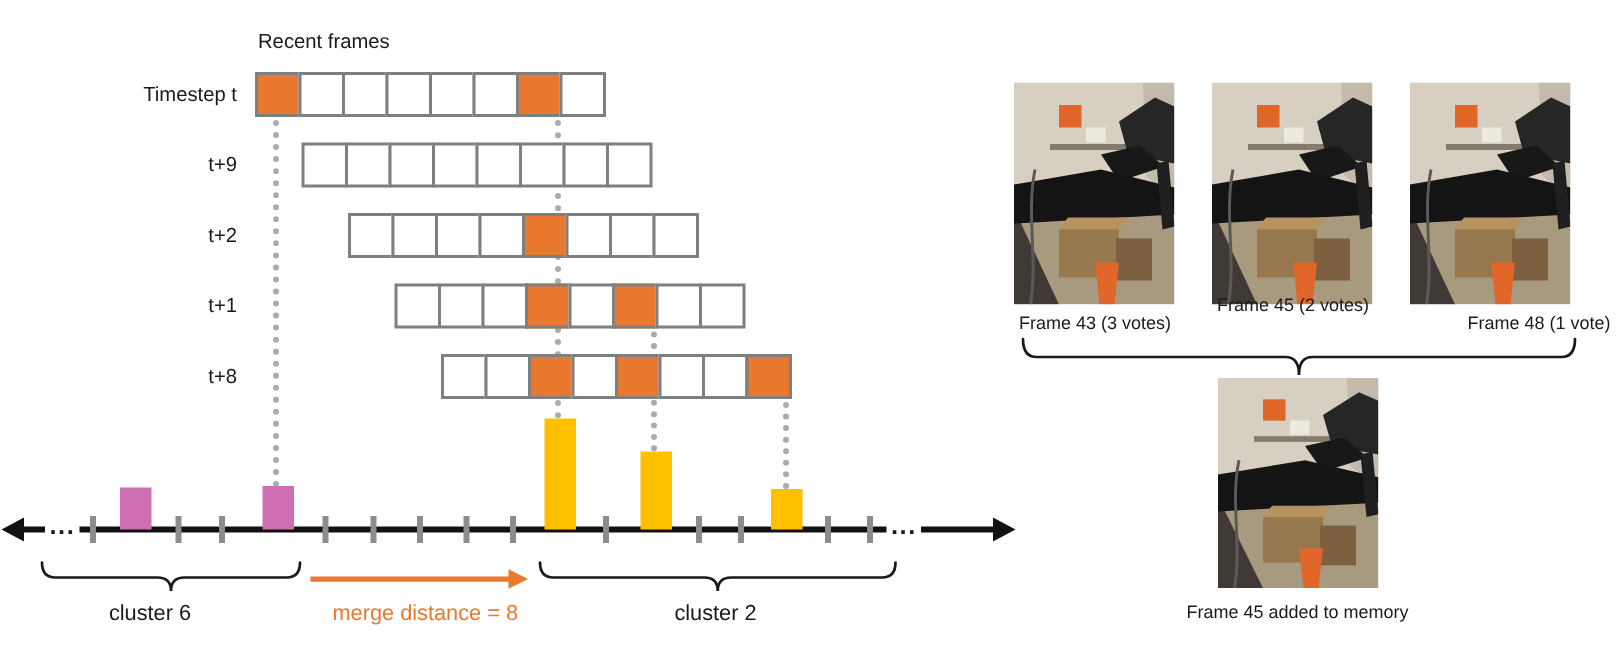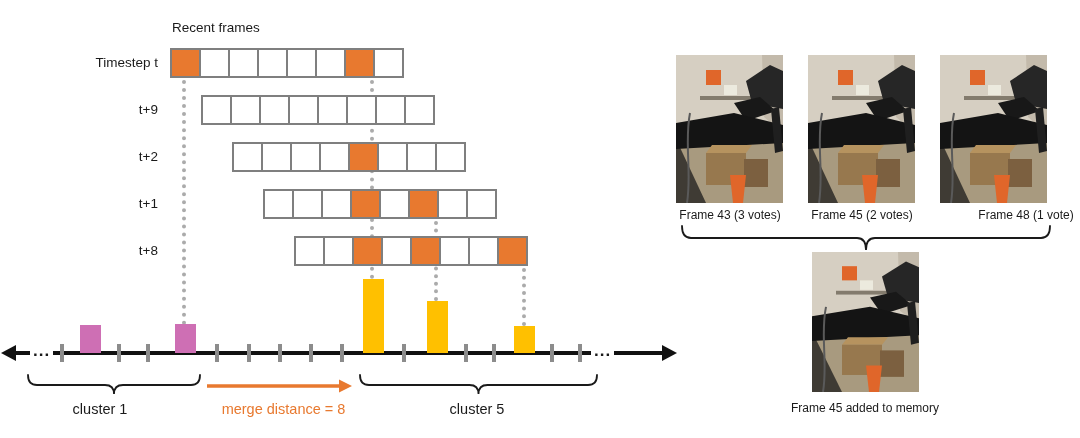--- a/index.html
+++ b/index.html
@@ -29,23 +29,23 @@
   #overlay{position:absolute;left:0;top:0;pointer-events:none;z-index:4}
 </style>
 </head>
 <body>
 
 <div class="canvas">
 
   <div id="left-panel">
     <div class="recent-label">Recent frames</div>
 
-    <div class="anno-label" style="left:40px">cluster 1</div>
+    <div class="anno-label" style="left:40px">cluster 6</div>
     <div class="anno-label orange-text" style="left:196px;width:175px">merge distance = 8</div>
-    <div class="anno-label" style="left:417px">cluster 5</div>
+    <div class="anno-label" style="left:417px">cluster 2</div>
   <div class="dotline" style="left: 182px; top: 80px; height: 245px; border-left-color: rgb(171, 171, 171);"></div>
       <div class="dotline" style="left: 370px; top: 80px; height: 199px; border-left-color: rgb(171, 171, 171);"></div>
       <div class="dotline" style="left: 434px; top: 221px; height: 80px; border-left-color: rgb(171, 171, 171);"></div>
       <div class="dotline" style="left: 522px; top: 268px; height: 58px; border-left-color: rgb(171, 171, 171);"></div>
       <div class="row-label" style="top: 54px;">Timestep t</div>
       <div class="strip" style="left: 170px; top: 48px;">
         <div class="cell" style="width: 31px; height: 30px; border-color: rgb(127, 127, 127); background: rgb(232, 121, 47);"></div>
         <div class="cell" style="width: 31px; height: 30px; border-color: rgb(127, 127, 127);"></div>
         <div class="cell" style="width: 31px; height: 30px; border-color: rgb(127, 127, 127);"></div>
         <div class="cell" style="width: 31px; height: 30px; border-color: rgb(127, 127, 127);"></div>
@@ -182,21 +182,21 @@
   <polygon points="95,54 103,52 107,96 99,98" fill="#1f1f1f"></polygon>
   <polygon points="36,90 76,90 70,98 30,98" fill="#b6935f"></polygon>
   <rect x="30" y="98" width="40" height="32" fill="#97784e"></rect>
   <rect x="68" y="104" width="24" height="28" fill="#7c6040"></rect>
   <polygon points="54,120 70,120 67,148 57,148" fill="#e0662a"></polygon>
   <path d="M14,58 C8,88 16,116 11,148" stroke="#5a5a5a" stroke-width="2" fill="none"></path>
 </svg>
       </div>
 
     <div class="caption" style="left:660px;top:208px">Frame 43 (3 votes)</div>
-    <div class="caption" style="left:792px;top:208px">Frame 45 (2 votes)</div>
+    <div class="caption" style="left:792px;top:196px">Frame 45 (2 votes)</div>
     <div class="caption" style="left:956px;top:208px">Frame 48 (1 vote)</div>
 
     <div class="photo" style="left:812px;top:252px;height:140px">
 <svg viewBox="0 0 107 148" preserveAspectRatio="none">
   <rect width="107" height="148" fill="#cac1b2"></rect>
   <rect width="107" height="80" fill="#d6cfc2"></rect>
   <polygon points="86,0 107,0 107,78 88,62" fill="#c3baab"></polygon>
   <rect x="24" y="41" width="54" height="4" fill="#837b6d"></rect>
   <rect x="30" y="15" width="15" height="15" fill="#e0662a"></rect>
   <rect x="48" y="30" width="13" height="10" fill="#eceade"></rect>

